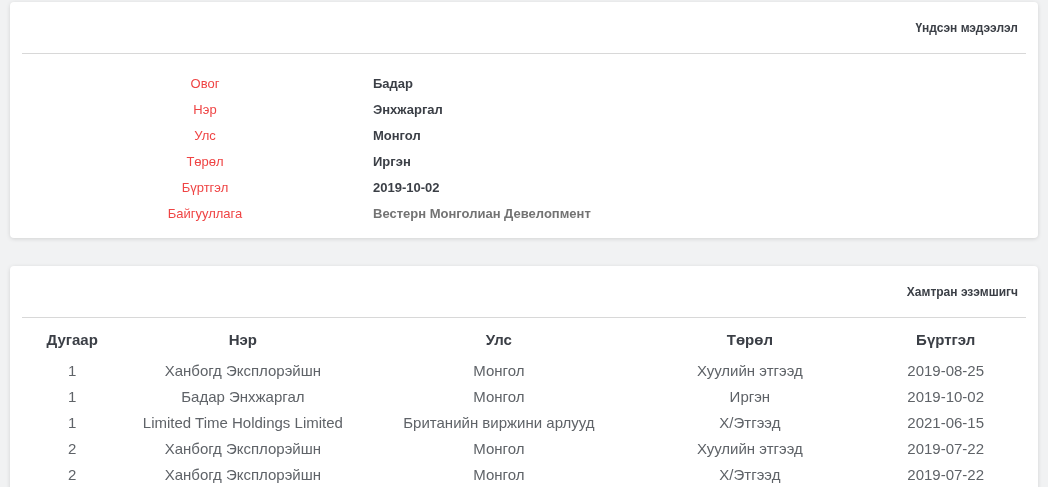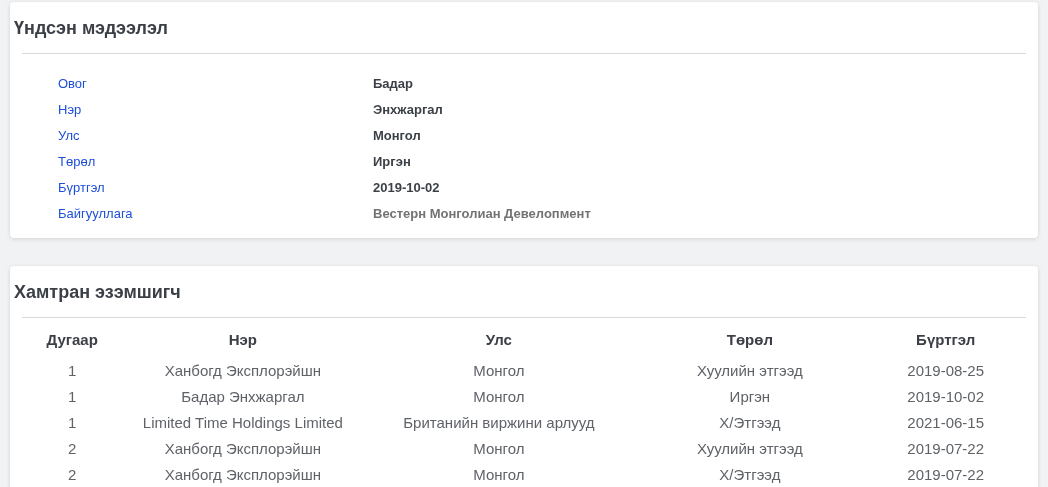--- a/index.html
+++ b/index.html
@@ -11,44 +11,44 @@
     overflow: hidden;
   }
   .page { padding: 2px 10px 0; }
   .card {
     background: #ffffff;
     border-radius: 4px;
     box-shadow: 0 1px 4px rgba(0,0,0,0.13);
   }
   .card + .card { margin-top: 28px; }
   .card-title {
-    text-align: left;
-    font-size: 18px;
+    text-align: right;
+    font-size: 12px;
     font-weight: 700;
     color: #3b3f46;
-    padding: 16px 4px 15px;
+    padding: 16px 20px 15px;
     line-height: 20px;
   }
   .divider {
     border-top: 1px solid #d8d8d8;
     margin: 0 12px;
   }
 
   
   .form { padding: 17px 0 11px; }
   .form-row {
     display: flex;
     align-items: center;
     line-height: 26px;
     font-size: 13px;
   }
   .form-label {
     width: 342px;
-    text-align: left;
-    color: #1d4ed8;
+    text-align: center;
+    color: #ef4444;
     flex: none;
     padding-left: 48px;
   }
   .form-value {
     margin-left: 21px;
     font-weight: 700;
     color: #3b3f46;
   }
   a.form-value {
     text-decoration: none;

